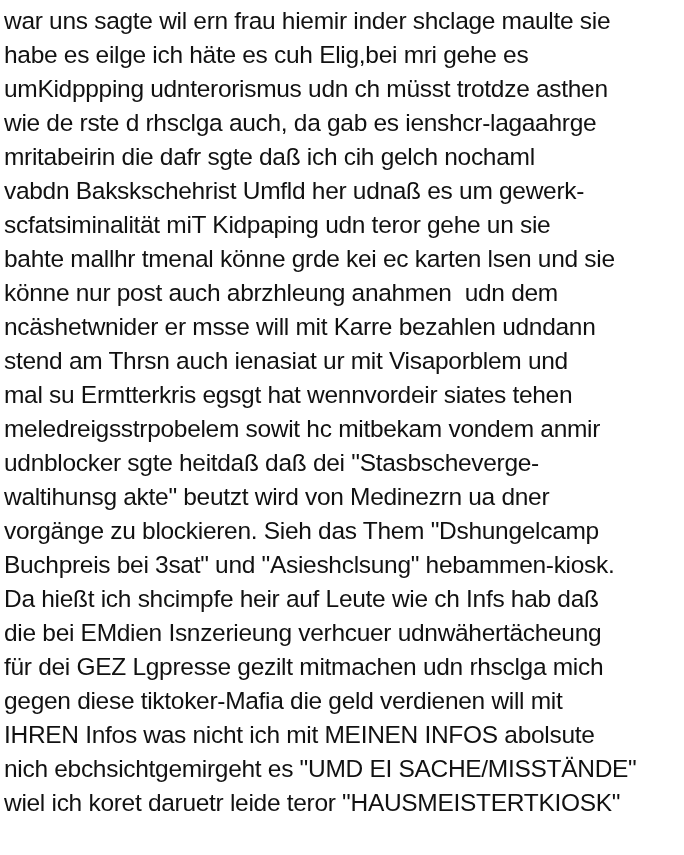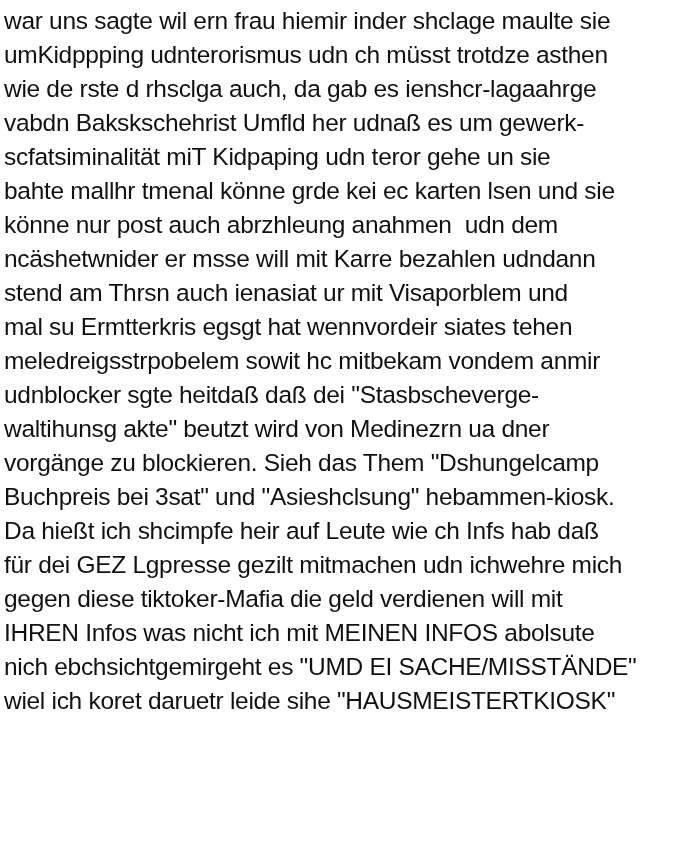--- a/index.html
+++ b/index.html
@@ -23,33 +23,36 @@
     height: 34px;
     white-space: pre-wrap;
     letter-spacing: -0.3px;
   }
 </style>
 </head>
 <body>
 
 <div class="page">
   <div class="line">war uns sagte wil ern frau hiemir inder shclage maulte sie</div>
+  <div class="line">habe es eilge ich häte es cuh Elig,bei mri gehe es</div>
   <div class="line">umKidppping udnterorismus udn ch müsst trotdze asthen</div>
   <div class="line">wie de rste d rhsclga auch, da gab es ienshcr-lagaahrge</div>
+  <div class="line">mritabeirin die dafr sgte daß ich cih gelch nochaml</div>
   <div class="line">vabdn Bakskschehrist Umfld her udnaß es um gewerk-</div>
   <div class="line">scfatsiminalität miT Kidpaping udn teror gehe un sie</div>
   <div class="line">bahte mallhr tmenal könne grde kei ec karten lsen und sie</div>
   <div class="line">könne nur post auch abrzhleung anahmen  udn dem</div>
   <div class="line">ncäshetwnider er msse will mit Karre bezahlen udndann</div>
   <div class="line">stend am Thrsn auch ienasiat ur mit Visaporblem und</div>
   <div class="line">mal su Ermtterkris egsgt hat wennvordeir siates tehen</div>
   <div class="line">meledreigsstrpobelem sowit hc mitbekam vondem anmir</div>
   <div class="line">udnblocker sgte heitdaß daß dei "Stasbscheverge-</div>
   <div class="line">waltihunsg akte" beutzt wird von Medinezrn ua dner</div>
   <div class="line">vorgänge zu blockieren. Sieh das Them "Dshungelcamp</div>
   <div class="line">Buchpreis bei 3sat" und "Asieshclsung" hebammen-kiosk.</div>
   <div class="line">Da hießt ich shcimpfe heir auf Leute wie ch Infs hab daß</div>
-  <div class="line">für dei GEZ Lgpresse gezilt mitmachen udn ichwehre mich</div>
+  <div class="line">die bei EMdien Isnzerieung verhcuer udnwähertächeung</div>
+  <div class="line">für dei GEZ Lgpresse gezilt mitmachen udn rhsclga mich</div>
   <div class="line">gegen diese tiktoker-Mafia die geld verdienen will mit</div>
   <div class="line">IHREN Infos was nicht ich mit MEINEN INFOS abolsute</div>
   <div class="line">nich ebchsichtgemirgeht es "UMD EI SACHE/MISSTÄNDE"</div>
-  <div class="line">wiel ich koret daruetr leide sihe "HAUSMEISTERTKIOSK"</div>
+  <div class="line">wiel ich koret daruetr leide teror "HAUSMEISTERTKIOSK"</div>
 </div>
 
 </body></html>

